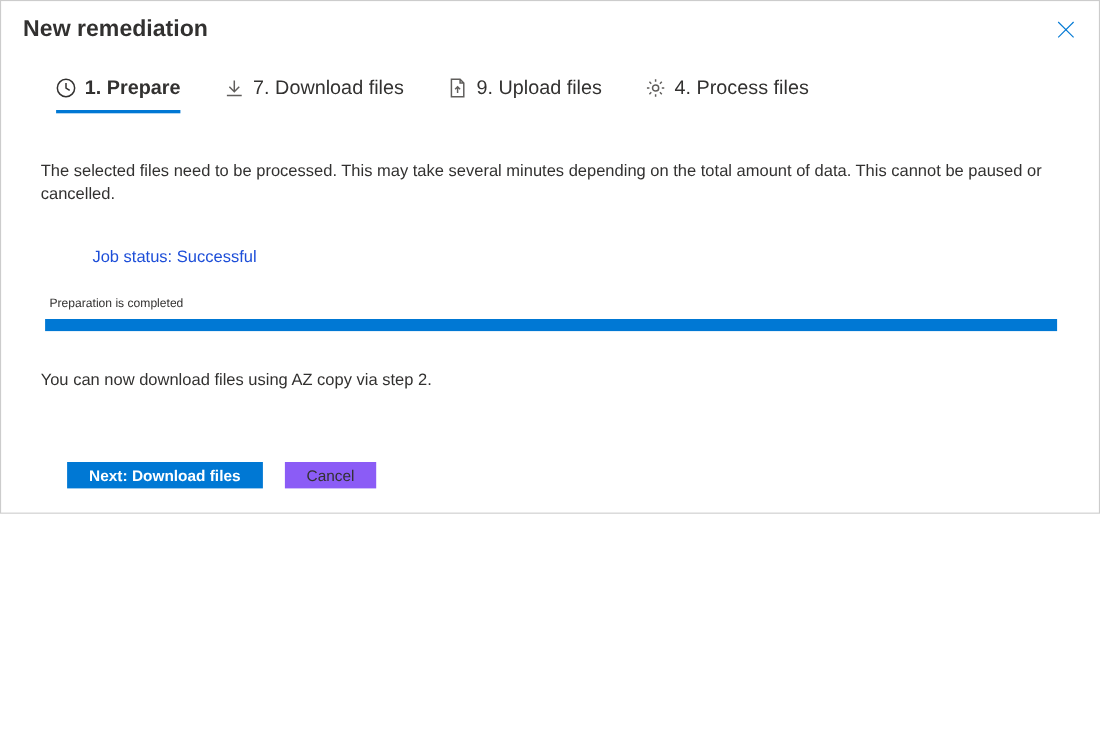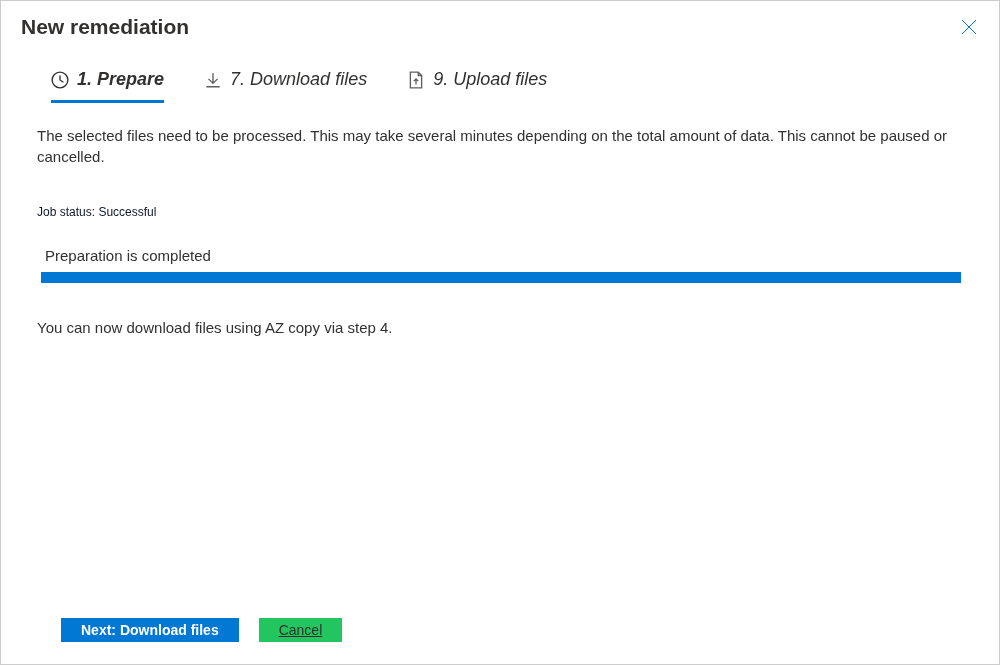--- a/index.html
+++ b/index.html
@@ -5,21 +5,21 @@
     * { box-sizing: border-box; margin: 0; padding: 0; }
     body {
       font-family: 'Segoe UI', Tahoma, sans-serif;
       background: #fff;
       width: 1000px;
       height: 665px;
       overflow: hidden;
     }
     .dialog {
       width: 1000px;
-      height: 665px;
+      height: 467px;
       border: 1px solid #ccc;
       display: flex;
       flex-direction: column;
       position: relative;
     }
     .header {
       display: flex;
       align-items: center;
       justify-content: space-between;
       padding: 14px 20px 6px 20px;
@@ -35,21 +35,20 @@
       height: 20px;
       color: #0078d4;
       display: flex;
       align-items: center;
       justify-content: center;
     }
     .tabs {
       display: flex;
       gap: 40px;
       padding: 24px 50px 0 50px;
-      font-style: italic;
     }
     .tab {
       display: flex;
       align-items: center;
       gap: 8px;
       padding-bottom: 10px;
       cursor: pointer;
       font-size: 18px;
       color: #323130;
       border-bottom: 3px solid transparent;
@@ -62,28 +61,30 @@
     .tab.active .icon { color: #323130; }
     .content {
       padding: 22px 36px;
       flex: 1;
     }
     .desc {
       font-size: 15px;
       color: #323130;
       line-height: 1.4;
       margin-bottom: 38px;
+      margin-top: 20px;
     }
     .status {
-      font-size: 12px;
-      color: #0f172a;
+      font-size: 15px;
+      color: #1d4ed8;
       margin-bottom: 28px;
+      margin-left: 47px;
     }
     .progress-label {
-      font-size: 15px;
+      font-size: 11px;
       padding-left: 8px;
       color: #323130;
       margin-bottom: 8px;
     }
     .progress-bar {
       width: 920px;
       height: 11px;
       background: #0078d4;
       margin-left: 4px;
       margin-bottom: 36px;
@@ -105,23 +106,22 @@
       cursor: pointer;
       min-width: 80px;
       margin-top: 28px;
     }
     .btn-primary {
       background: #0078d4;
       color: #fff;
       font-weight: 600;
     }
     .btn-secondary {
-      background: #22c55e;
+      background: #8b5cf6;
       color: #323130;
-      text-decoration: underline;
     }
   </style>
 </head>
 <body>
 
 <div class="dialog">
   <div class="header">
     <div class="title">New remediation</div>
     <div class="close-btn">
       <svg viewBox="0 0 16 16" width="16" height="16" stroke="currentColor" stroke-width="1" fill="none">
@@ -151,30 +151,39 @@
     </div>
     <div class="tab">
       <span class="icon">
         <svg viewBox="0 0 16 16" width="18" height="18" fill="none" stroke="currentColor" stroke-width="1.2">
           <path d="M3 1 L10 1 L13 4 L13 15 L3 15 Z M10 1 L10 4 L13 4"></path>
           <path d="M8 12 L8 7 M6 9 L8 7 L10 9"></path>
         </svg>
       </span>
       <span>9. Upload files</span>
     </div>
+    <div class="tab">
+      <span class="icon">
+        <svg viewBox="0 0 16 16" width="18" height="18" fill="none" stroke="currentColor" stroke-width="1.2">
+          <circle cx="8" cy="8" r="2.5"></circle>
+          <path d="M8 1 L8 3 M8 13 L8 15 M1 8 L3 8 M13 8 L15 8 M3 3 L4.5 4.5 M11.5 11.5 L13 13 M13 3 L11.5 4.5 M4.5 11.5 L3 13"></path>
+        </svg>
+      </span>
+      <span>4. Process files</span>
+    </div>
   </div>
 
   <div class="content">
     <p class="desc">The selected files need to be processed. This may take several minutes depending on the total amount of data. This cannot be paused or cancelled.</p>
     <p class="status">
       <span>Job status:</span>
       <span>Successful</span>
     </p>
     <p class="progress-label">Preparation is completed</p>
     <div class="progress-bar"></div>
-    <p class="hint">You can now download files using AZ copy via step 4.</p>
+    <p class="hint">You can now download files using AZ copy via step 2.</p>
   </div>
 
   <div class="footer">
     <button class="btn btn-primary">Next: Download files</button>
     <button class="btn btn-secondary">Cancel</button>
   </div>
 </div>
 
 </body></html>

